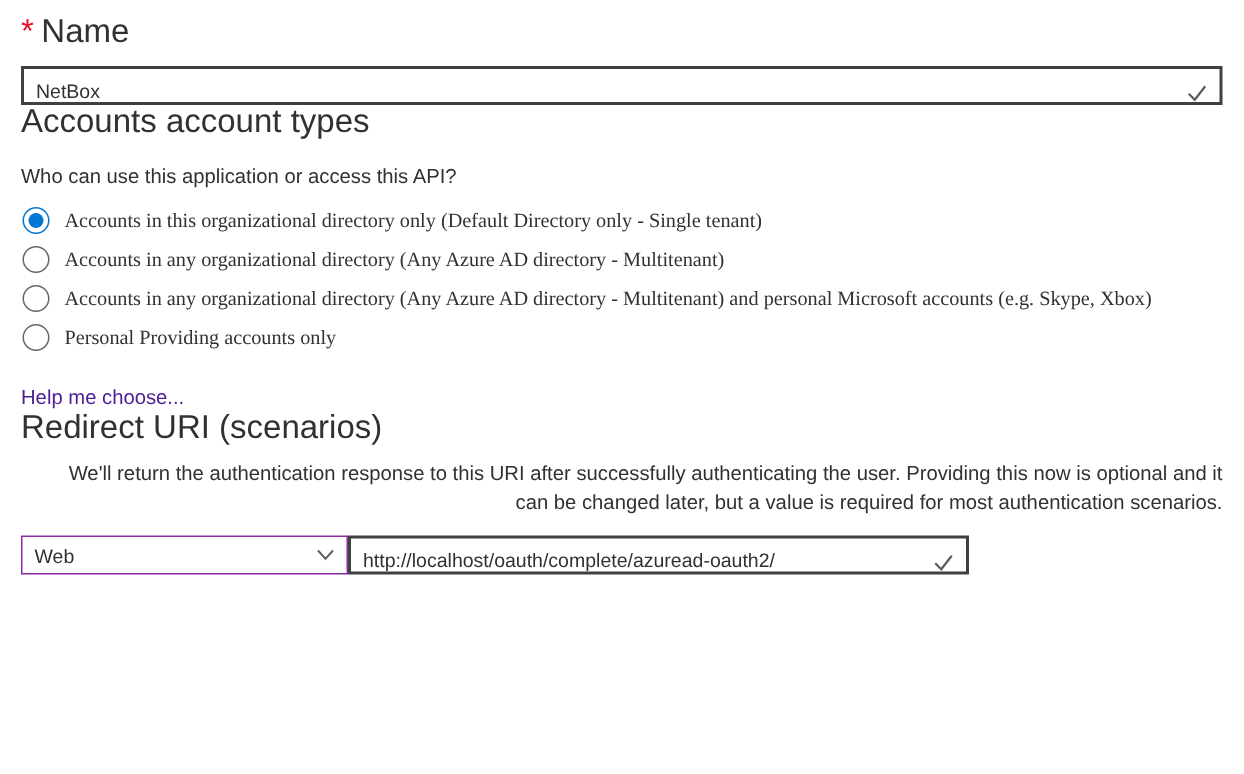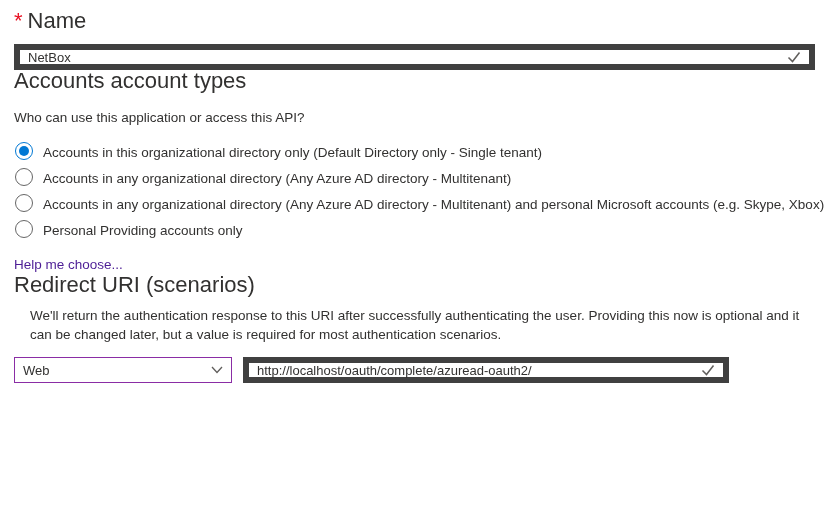--- a/index.html
+++ b/index.html
@@ -31,24 +31,24 @@
     font-size: 13.5px;
     line-height: 18px;
     margin: 12px 0 0 0;
     color: #323130;
   }
   
   .input-box {
     margin-top: 12px;
     height: 26px;
     box-sizing: border-box;
-    border: 6px solid #404040;
+    border: 2px solid #404040;
     background: #fff;
     display: flex;
-    align-items: center;
+    align-items: flex-end;
     padding: 0 8px;
   }
   .input-box input {
     flex: 1;
     border: none;
     outline: none;
     font-family: "Liberation Sans", "DejaVu Sans", sans-serif;
     font-size: 13px;
     color: #323130;
     padding: 0;
@@ -59,23 +59,24 @@
   
   .supported-title { margin-top: 42px; }
   .question {
     font-size: 13.5px;
     line-height: 18px;
     margin: 17px 0 0 0;
   }
   .radio-group { margin-top: 7px; }
   .radio-row {
     display: flex;
-    align-items: flex-end;
+    align-items: center;
     height: 26px;
     cursor: pointer;
+    font-family: Liberation Serif, serif;
   }
   .radio-circle {
     width: 18px;
     height: 18px;
     box-sizing: border-box;
     border: 1px solid #666666;
     border-radius: 50%;
     position: relative;
     flex: none;
     margin-left: 1px;
@@ -103,42 +104,42 @@
     text-decoration: none;
     cursor: pointer;
   }
   
   .redirect-title { margin-top: 45px; }
   .redirect-desc {
     font-size: 13.5px;
     line-height: 19px;
     margin: 10px 0 0 16px;
     max-width: 801px;
+    text-align: right;
   }
   .uri-row {
     display: flex;
     margin-top: 13px;
-    gap: 11px;
   }
   .select-box {
     box-sizing: border-box;
     width: 218px;
     height: 26px;
     border: 1px solid #8a2da5;
     display: flex;
     align-items: center;
     justify-content: space-between;
     padding: 0 8px;
     cursor: pointer;
     background: #fff;
   }
   .select-value { font-size: 13px; color: #323130; }
   .uri-input-box {
     margin-top: 0;
-    width: 486px;
+    width: 414px;
     box-sizing: border-box;
   }
 </style>
 </head>
 <body>
 
 <div class="page">
 
   
   <h2 class="section-title"><span class="required">*</span><span>Name</span></h2>

